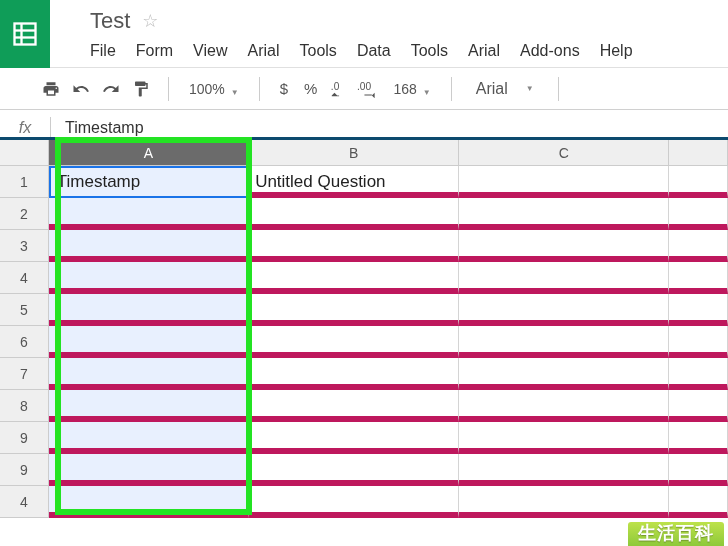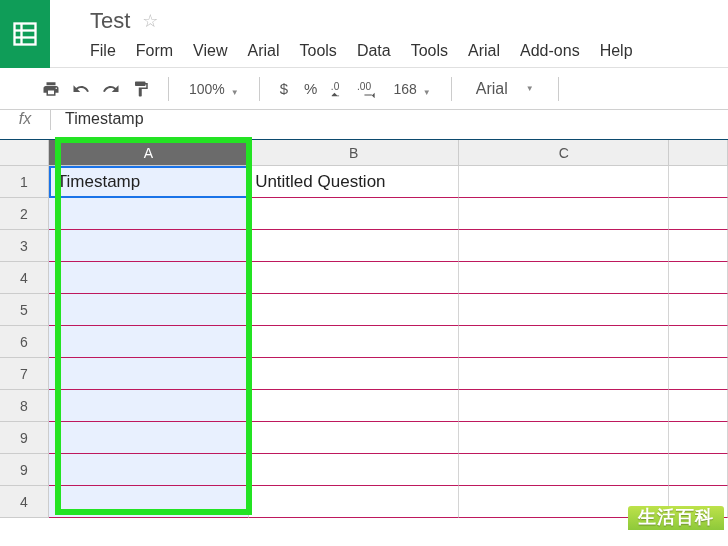--- a/index.html
+++ b/index.html
@@ -99,22 +99,22 @@
     color: #555;
     padding: 0 10px;
     cursor: pointer;
     display: flex;
     align-items: center;
     gap: 18px;
   }
   .formula-bar {
     height: 30px;
     display: flex;
-    align-items: flex-start;
-    border-bottom: 1px solid #0c4a6e;
+    align-items: flex-end;
+    border-bottom: 3px solid #0c4a6e;
     font-size: 16px;
   }
   .fx {
     width: 50px;
     text-align: center;
     font-style: italic;
     color: #777;
     font-size: 16px;
   }
   .fdiv {
@@ -163,21 +163,21 @@
     background: #efefef;
     border-right: 1px solid #ccc;
     border-bottom: 1px solid #ccc;
     text-align: center;
     line-height: 32px;
     font-size: 14px;
     color: #555;
   }
   .cell {
     border-right: 1px solid #d4d4d4;
-    border-bottom: 1px solid #be185d;
+    border-bottom: 6px solid #be185d;
     padding: 0 6px;
     line-height: 32px;
     font-size: 17px;
     color: #222;
     overflow: hidden;
     white-space: nowrap;
   }
   .c-a { width: 205px; }
   .c-b { width: 215px; }
   .c-c { width: 215px; }
@@ -195,21 +195,21 @@
     left: 55px;
     width: 197px;
     height: 378px;
     border: 6px solid #23e323;
     pointer-events: none;
     z-index: 5;
   }
   .watermark {
     position: absolute;
     right: 4px;
-    bottom: 16px;
+    bottom: 0;
     text-align: center;
     font-size: 12px;
     line-height: 1.1;
     font-weight: bold;
     z-index: 10;
   }
   .wm-top {
     background: linear-gradient(#bde24a,#8ec93a);
     color: #fff;
     padding: 2px 10px;

